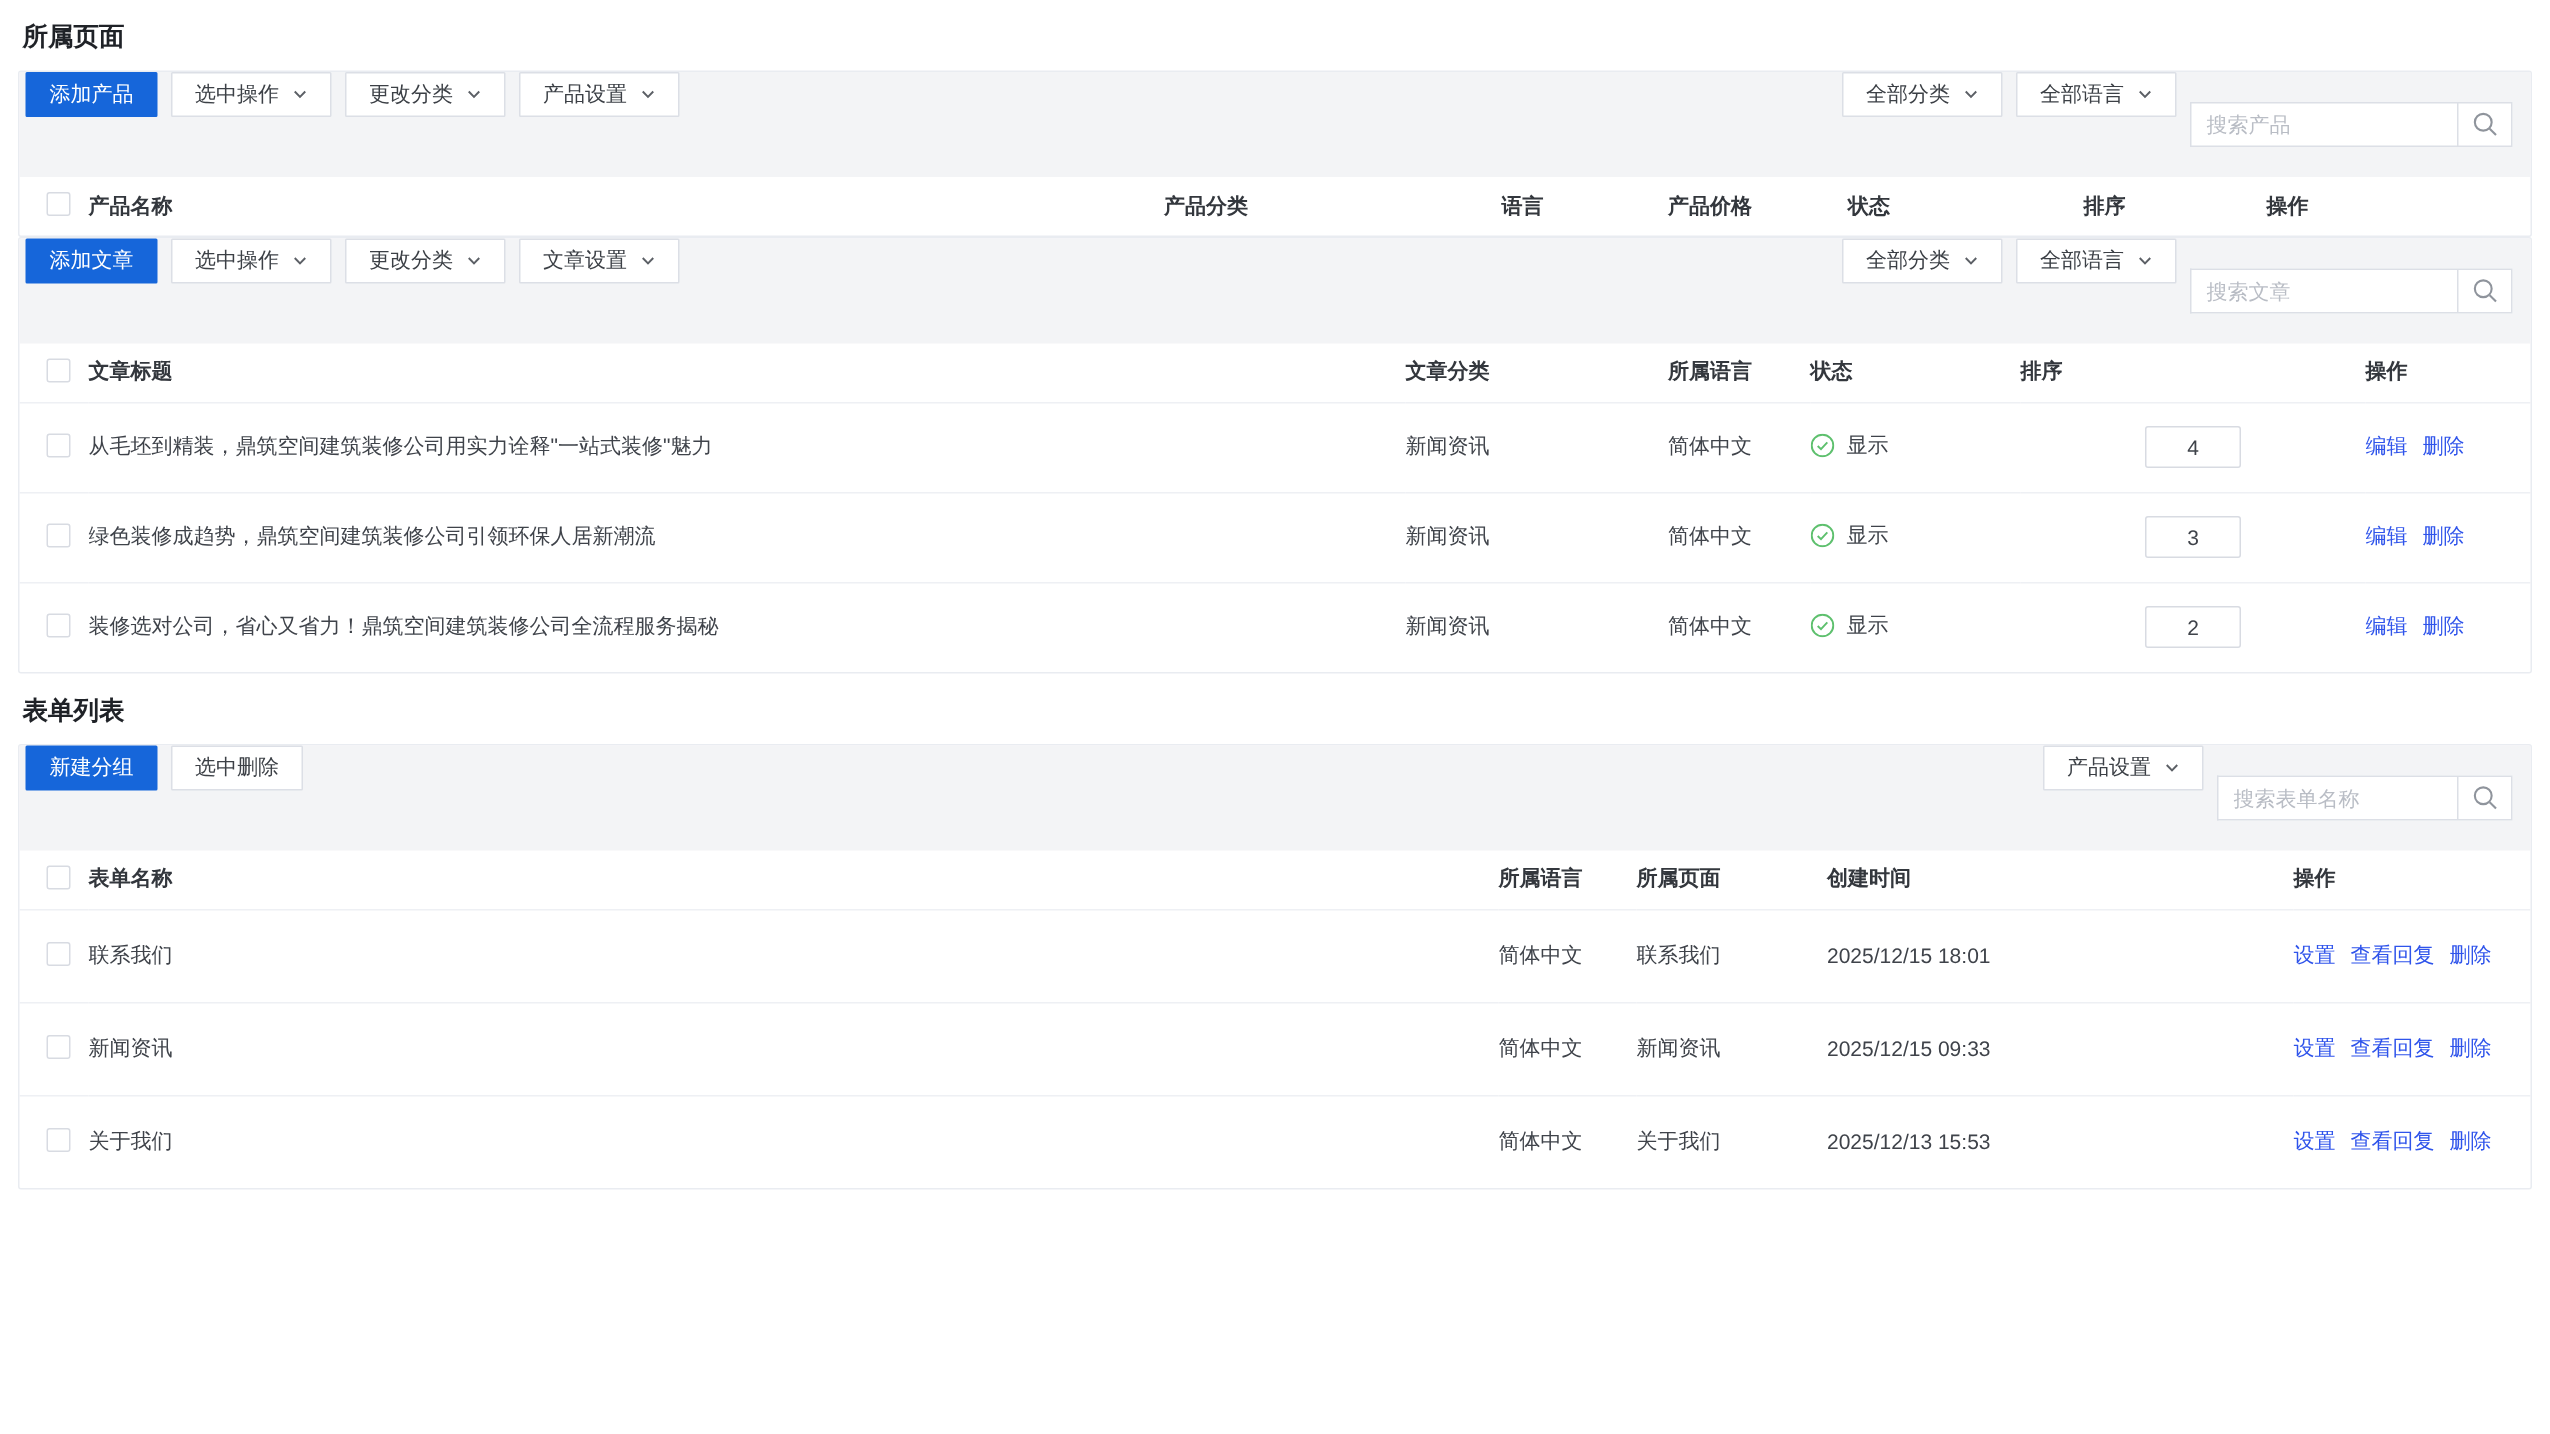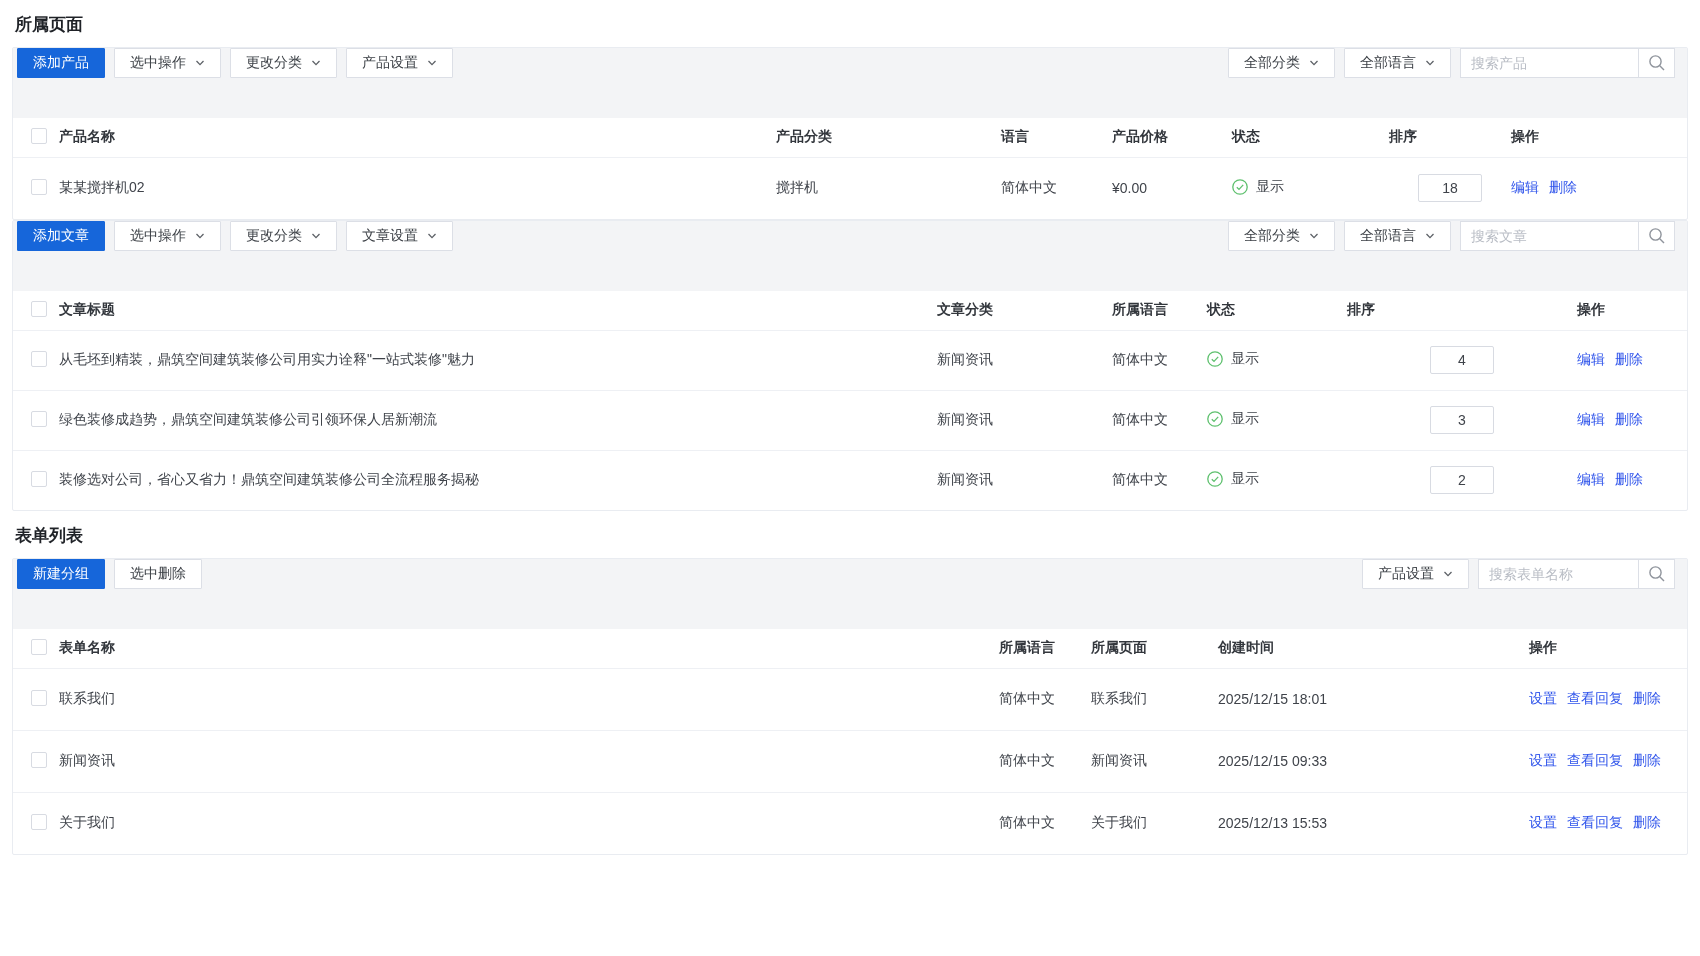--- a/index.html
+++ b/index.html
@@ -14,21 +14,21 @@
 
   .toolbar { background:var(--toolbar-bg); height:70px; display:flex; padding:0 12px 0 4px; }
   .btn { height:30px; border:1px solid #dcdfe6; background:#fff; color:#3c4046; font-size:14px;
     padding:0 15px; cursor:pointer; display:inline-flex; align-items:center; gap:9px; white-space:nowrap;
     font-family:inherit; border-radius:1px; }
   .btn.primary { background:var(--primary); border-color:var(--primary); color:#fff; }
   .btn + .btn { margin-left:9px; }
   .chev { display:inline-block; }
   .spacer { flex:1; }
 
-  .search-group { display:flex; margin-left:9px; }
+  .search-group { display:flex; margin-left:9px;margin-top:20px; }
   .search-group input { height:30px; width:178px; border:1px solid #dcdfe6; border-right:none;
     padding:0 10px; font-size:14px; color:#3c4046; outline:none; font-family:inherit; background:#fff; }
   .search-group.narrow input { width:160px; }
   .search-group input::placeholder { color:#b9bdc5; }
   .search-btn { height:30px; width:37px; border:1px solid #dcdfe6; background:#fff; cursor:pointer;
     display:inline-flex; align-items:center; justify-content:center; }
 
   table { width:100%; border-collapse:collapse; table-layout:fixed; }
   th { text-align:left; font-weight:600; color:#33373d; font-size:14px; height:39px; }
   td { height:62px; font-size:14px; color:#3f434a; border-top:1px solid #eef0f4; overflow:hidden;
@@ -127,35 +127,20 @@
         <th>产品名称</th>
         <th>产品分类</th>
         <th>语言</th>
         <th>产品价格</th>
         <th>状态</th>
         <th>排序</th>
         <th>操作</th>
       </tr>
         </thead>
       <tbody>
-          <tr>
-            <td class="cb"><span class="checkbox"></span></td>
-            <td>某某搅拌机02</td>
-            <td>搅拌机</td>
-            <td>简体中文</td>
-            <td>¥0.00</td>
-            <td><span class="status-wrap">
-                <svg width="16" height="16" style="color:#5ec06e">
-                  <use href="#icon-check-circle"></use>
-                </svg>
-                <span>显示</span>
-              </span></td>
-            <td class="sort-cell"><input class="sort-input" value="18" style=""></td>
-            <td><a class="action-link">编辑</a><a class="action-link">删除</a></td>
-          </tr>
         </tbody>
     </table>
   </div>
 
   <div class="card">
     <div class="toolbar">
       <button class="btn primary">添加文章</button>
       <button class="btn">
           <span>选中操作</span>
           <svg class="chev" width="10" height="10">

